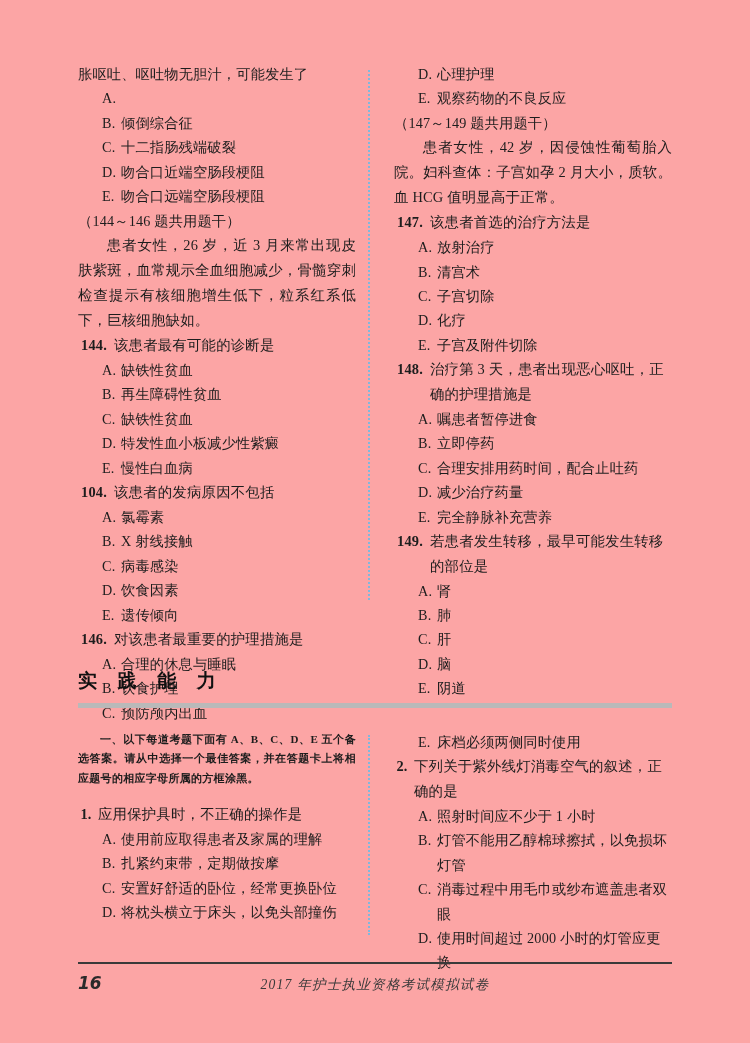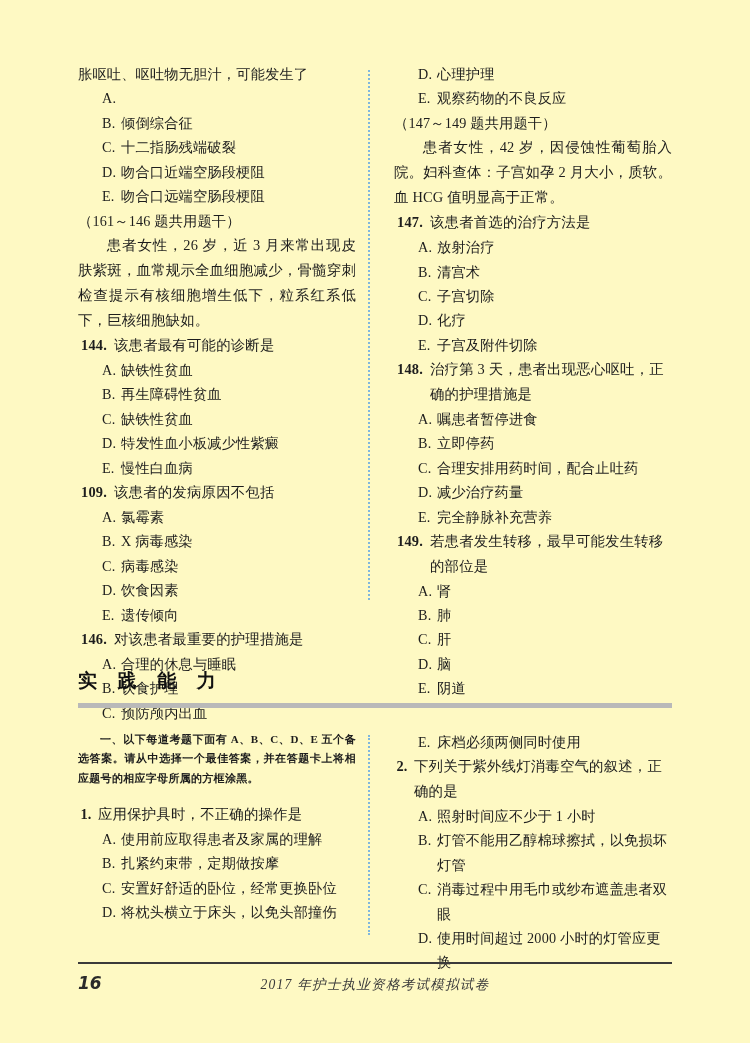--- a/index.html
+++ b/index.html
@@ -15,21 +15,21 @@
     color: #1d1d1d;
     overflow: hidden;
   }
 
   
   .page {
     position: absolute;
     left: 0; top: 0;
     width: 750px;
     height: 1043px;
-    background: #fef9c3;
+    background: #fca5a5;
   }
   .page-inner {
     position: absolute;
     left: 78px;
     top: 62px;
     width: 594px;
     height: 880px;
   }
 
   
@@ -215,21 +215,21 @@
         </div>
         <div class="opt">
           <span class="opt-letter">D.</span>
           <span class="opt-text">吻合口近端空肠段梗阻</span>
         </div>
         <div class="opt">
           <span class="opt-letter">E.</span>
           <span class="opt-text">吻合口远端空肠段梗阻</span>
         </div>
 
-        <div class="stem-head">（161～146 题共用题干）</div>
+        <div class="stem-head">（144～146 题共用题干）</div>
         <div class="stem-body">患者女性，26 岁，近 3 月来常出现皮肤紫斑，血常规示全血细胞减少，骨髓穿刺检查提示有核细胞增生低下，粒系红系低下，巨核细胞缺如。</div>
 
         <div class="q">
           <span class="q-num">144.</span>
           <span class="q-text">该患者最有可能的诊断是</span>
         </div>
         <div class="opt">
           <span class="opt-letter">A.</span>
           <span class="opt-text">缺铁性贫血</span>
         </div>
@@ -244,30 +244,30 @@
         <div class="opt">
           <span class="opt-letter">D.</span>
           <span class="opt-text">特发性血小板减少性紫癜</span>
         </div>
         <div class="opt">
           <span class="opt-letter">E.</span>
           <span class="opt-text">慢性白血病</span>
         </div>
 
         <div class="q">
-          <span class="q-num">109.</span>
+          <span class="q-num">104.</span>
           <span class="q-text">该患者的发病原因不包括</span>
         </div>
         <div class="opt">
           <span class="opt-letter">A.</span>
           <span class="opt-text">氯霉素</span>
         </div>
         <div class="opt">
           <span class="opt-letter">B.</span>
-          <span class="opt-text">X 病毒感染</span>
+          <span class="opt-text">X 射线接触</span>
         </div>
         <div class="opt">
           <span class="opt-letter">C.</span>
           <span class="opt-text">病毒感染</span>
         </div>
         <div class="opt">
           <span class="opt-letter">D.</span>
           <span class="opt-text">饮食因素</span>
         </div>
         <div class="opt">

